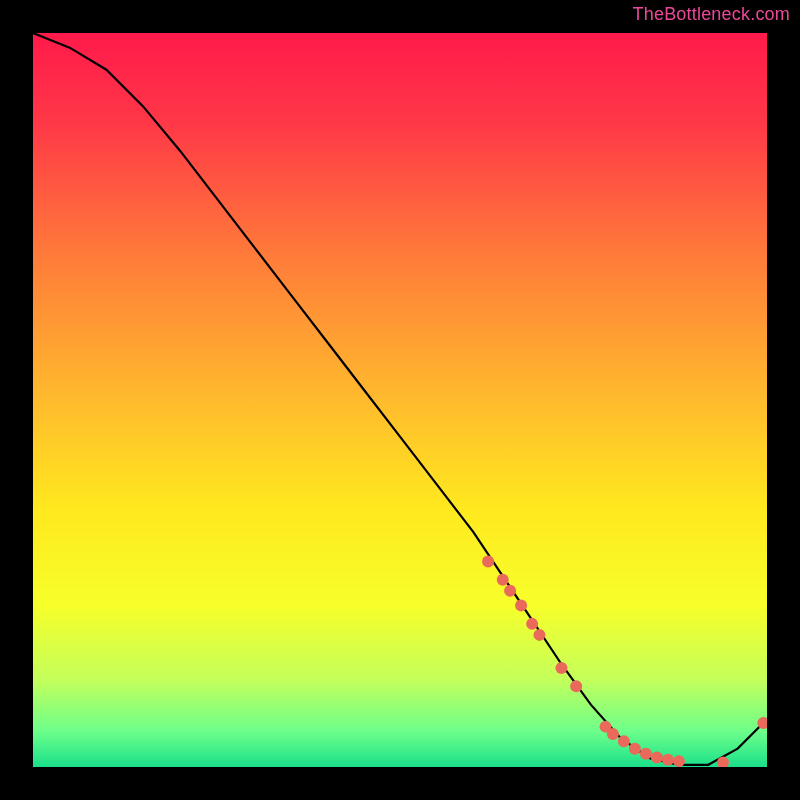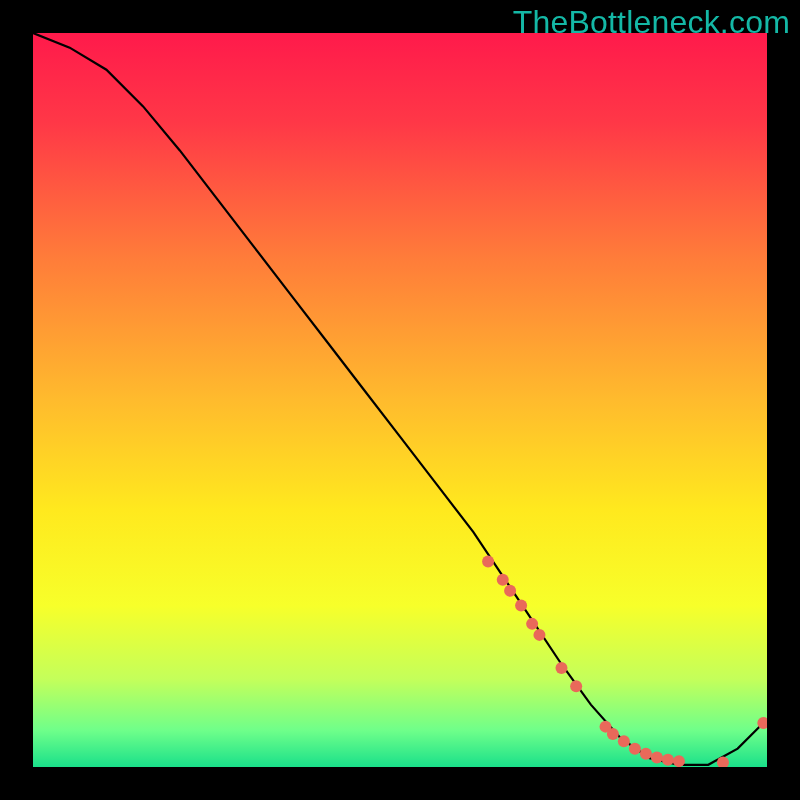--- a/index.html
+++ b/index.html
@@ -14,22 +14,22 @@
   .frame {
     position: relative;
     width: 800px;
     height: 800px;
     background: #000;
   }
   .watermark {
     position: absolute;
     top: 4px;
     right: 10px;
-    color: #14b8a6;
-    font-size: 32px;
+    color: #ec4899;
+    font-size: 18px;
     font-weight: 500;
     letter-spacing: 0.2px;
     z-index: 3;
   }
   .plot {
     position: absolute;
     left: 33px;
     top: 33px;
     width: 734px;
     height: 734px;

